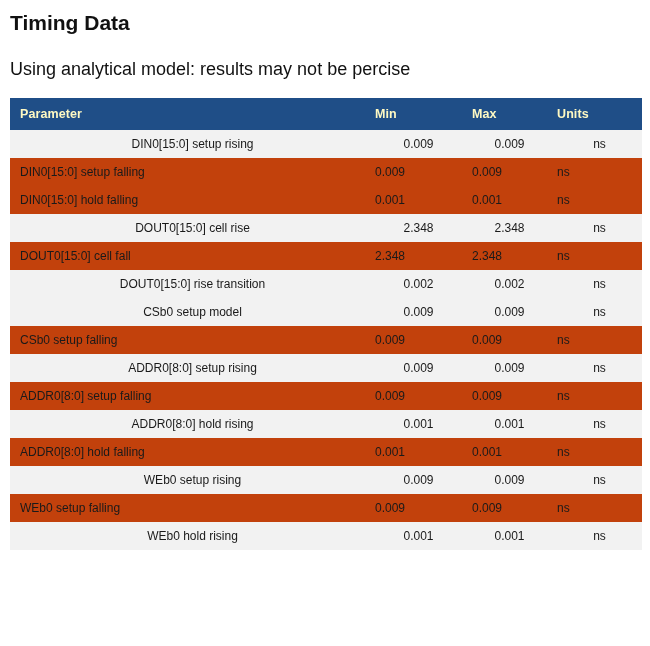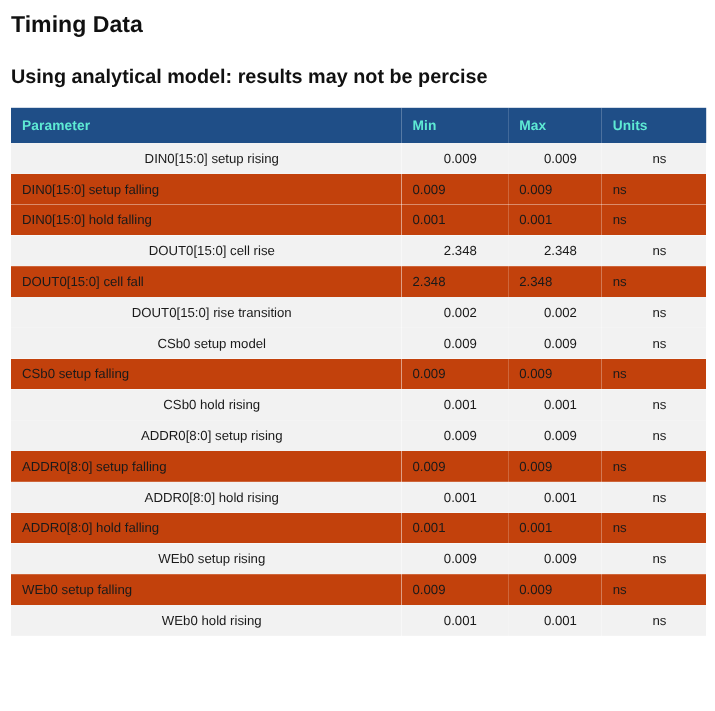--- a/index.html
+++ b/index.html
@@ -20,34 +20,34 @@
   }
   .title {
     font-size: 21px;
     font-weight: bold;
     color: #111111;
     margin: 2px 0 0 0;
     line-height: 22px;
   }
   .subtitle {
     font-size: 18px;
-    font-weight: bold;
+    font-weight: normal;
     color: #111111;
     margin: 24px 0 18px 0;
     line-height: 22px;
   }
   table.timing {
     border-collapse: collapse;
     width: 632px;
     table-layout: fixed;
     font-size: 12px;
   }
   table.timing thead th {
     background: #1f4e87;
-    color: #5eead4;
+    color: #fef9c3;
     font-weight: bold;
     font-size: 12.5px;
     text-align: left;
     padding: 8px 0 8px 10px;
     height: 16px;
     letter-spacing: 0.1px;
   }
   table.timing tbody td {
     padding: 7px 0 7px 10px;
     color: #1a1a1a;
@@ -136,26 +136,20 @@
           <td>0.009</td>
           <td>ns</td>
         </tr>
         <tr class="even">
           <td>CSb0 setup falling</td>
           <td>0.009</td>
           <td>0.009</td>
           <td>ns</td>
         </tr>
         <tr class="odd">
-          <td>CSb0 hold rising</td>
-          <td>0.001</td>
-          <td>0.001</td>
-          <td>ns</td>
-        </tr>
-        <tr class="odd">
           <td>ADDR0[8:0] setup rising</td>
           <td>0.009</td>
           <td>0.009</td>
           <td>ns</td>
         </tr>
         <tr class="even">
           <td>ADDR0[8:0] setup falling</td>
           <td>0.009</td>
           <td>0.009</td>
           <td>ns</td>

